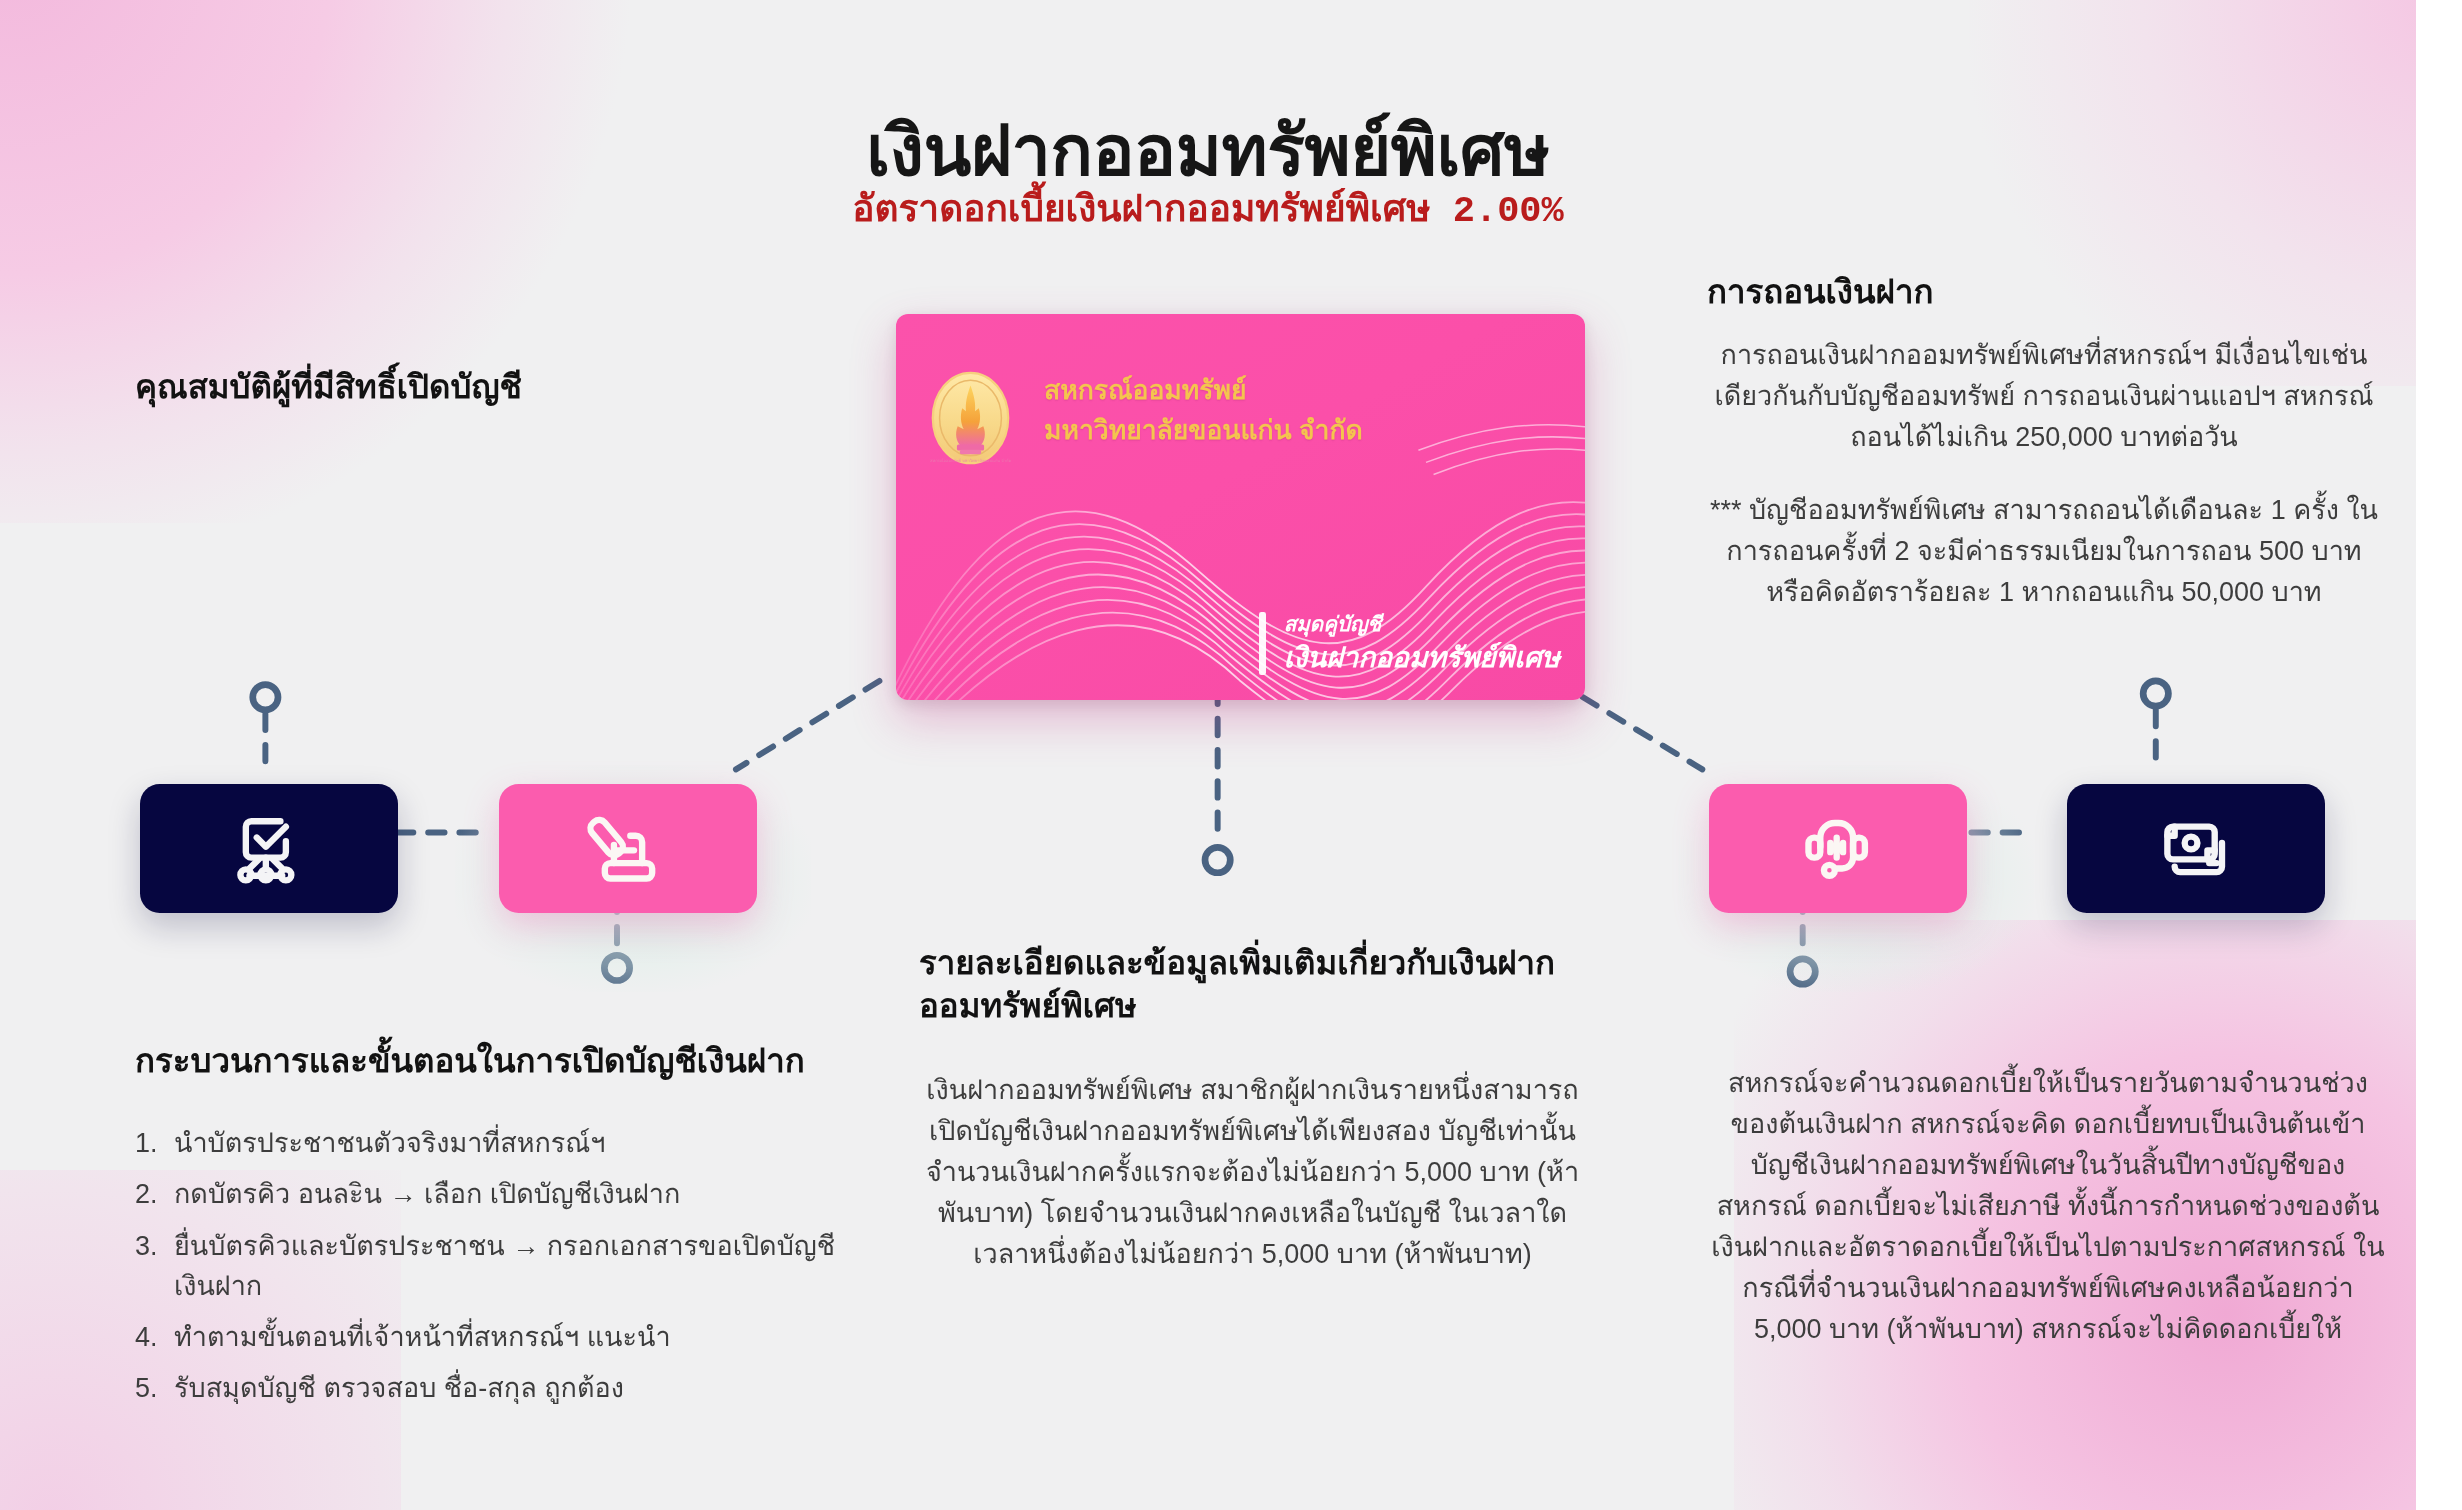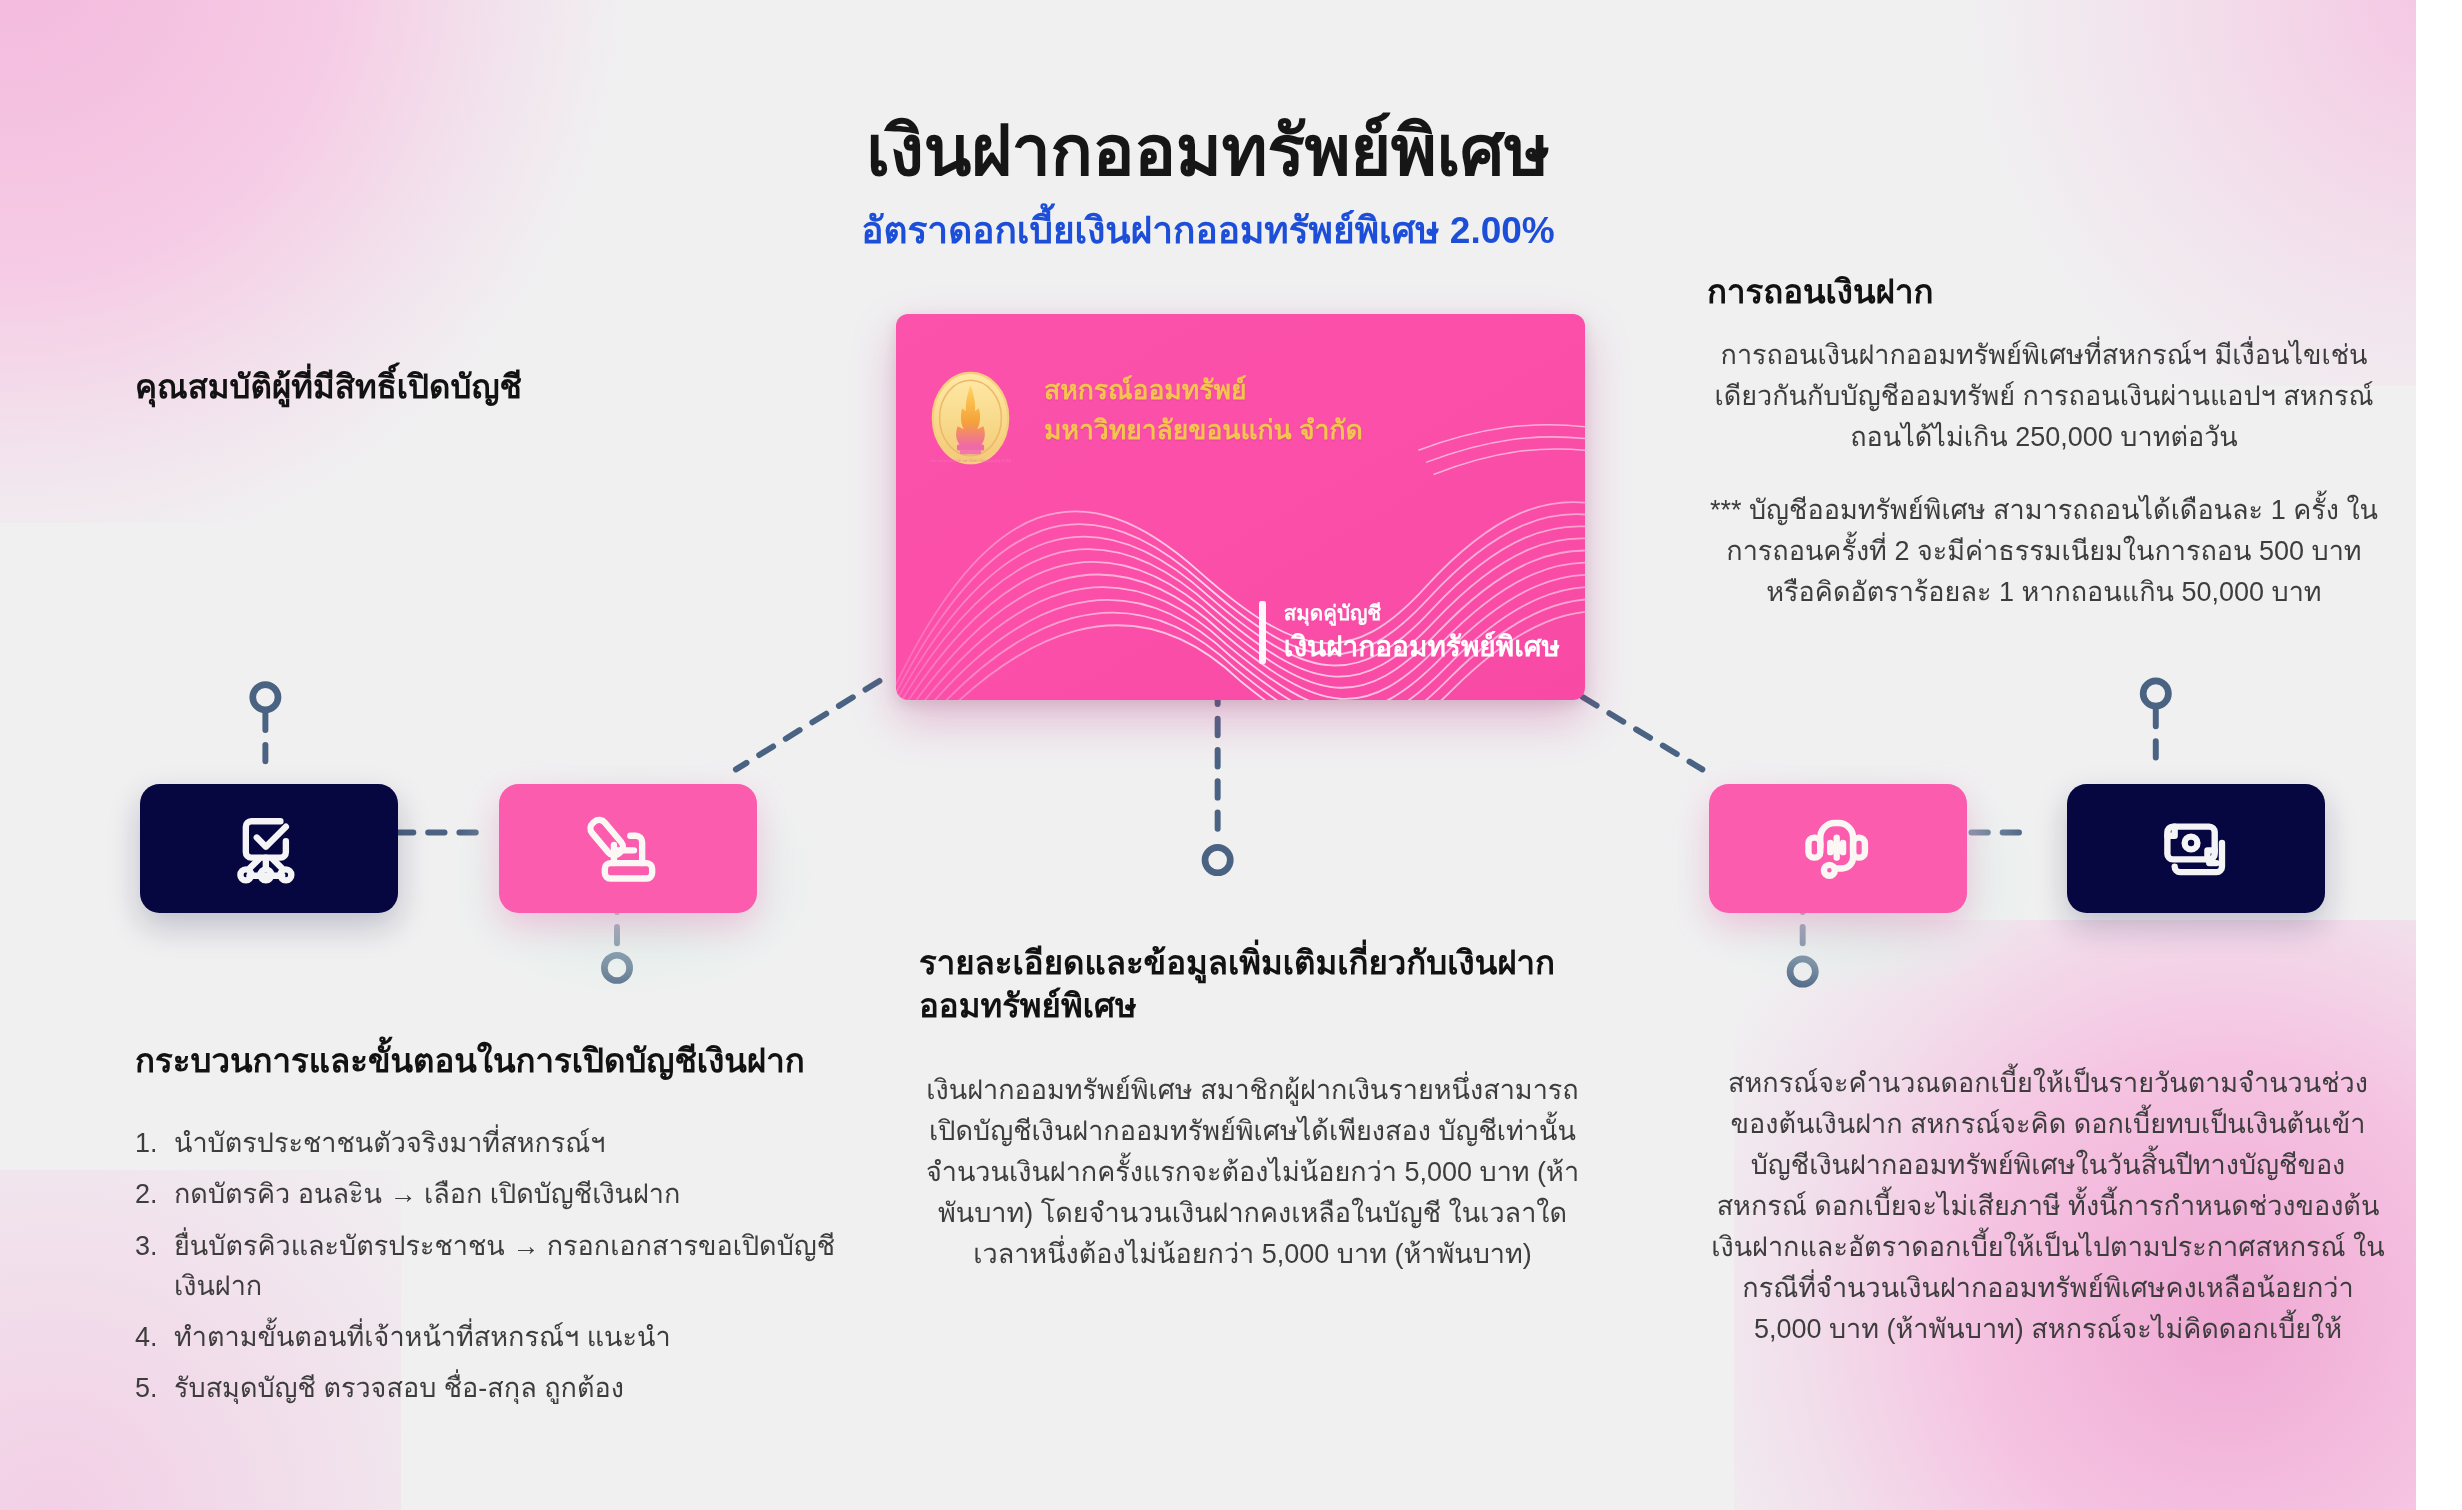--- a/index.html
+++ b/index.html
@@ -40,22 +40,22 @@
   
   .headline{
     position:absolute; left:0; right:0; top:114px;
     text-align:center; z-index:6;
   }
   .headline .h-main{
     font-size:70px; font-weight:bold; color:#161616;
     letter-spacing:-0.4px; line-height:1.08;
   }
   .headline .h-sub{
-    font-size:37px; font-weight:bold; color:#1d4ed8;
-    margin-top:20px; line-height:1.15;
+    font-size:37px; font-weight:bold; color:#b91c1c;
+    margin-top:0; line-height:1.15;font-family:Liberation Mono, monospace;
   }
 
   
   .block{ position:absolute; z-index:6;margin-top:21px; }
   .block h2{
     font-size:33px; font-weight:bold; color:#121212;
     line-height:1.30; margin-bottom:23px;
   }
   .block p{
     font-size:27px; color:#3d3d3d; line-height:1.52;
@@ -100,23 +100,24 @@
   .pb-logo{
     position:absolute; left:33px; top:55px;
     width:83px; height:98px;
   }
   .pb-name{
     position:absolute; left:148px; top:57px;
     color:#f4c44e; font-size:26.5px; font-weight:bold;
     line-height:1.50; text-shadow:0 0.8px 1.5px rgba(150,40,100,0.25);
   }
   .pb-footer{
-    position:absolute; right:25px; bottom:36px;
+    position:absolute; right:25px; bottom:25px;
     display:flex; align-items:stretch; gap:18px;
     text-align:left;
+    font-style:italic;
   }
   .pb-bar{ width:6.8px; background:#ffffff; border-radius:2.3px; opacity:0.95; }
   .pb-f-small{ color:#ffffff; font-size:20.5px; font-weight:bold; line-height:1.2; }
   .pb-f-big{ color:#ffffff; font-size:28px; font-weight:bold; line-height:1.25; margin-top:3px; }
 
   
   .tile{
     position:absolute; width:258px; height:129px;
     border-radius:19.7px; z-index:6;
     display:flex; align-items:center; justify-content:center;

